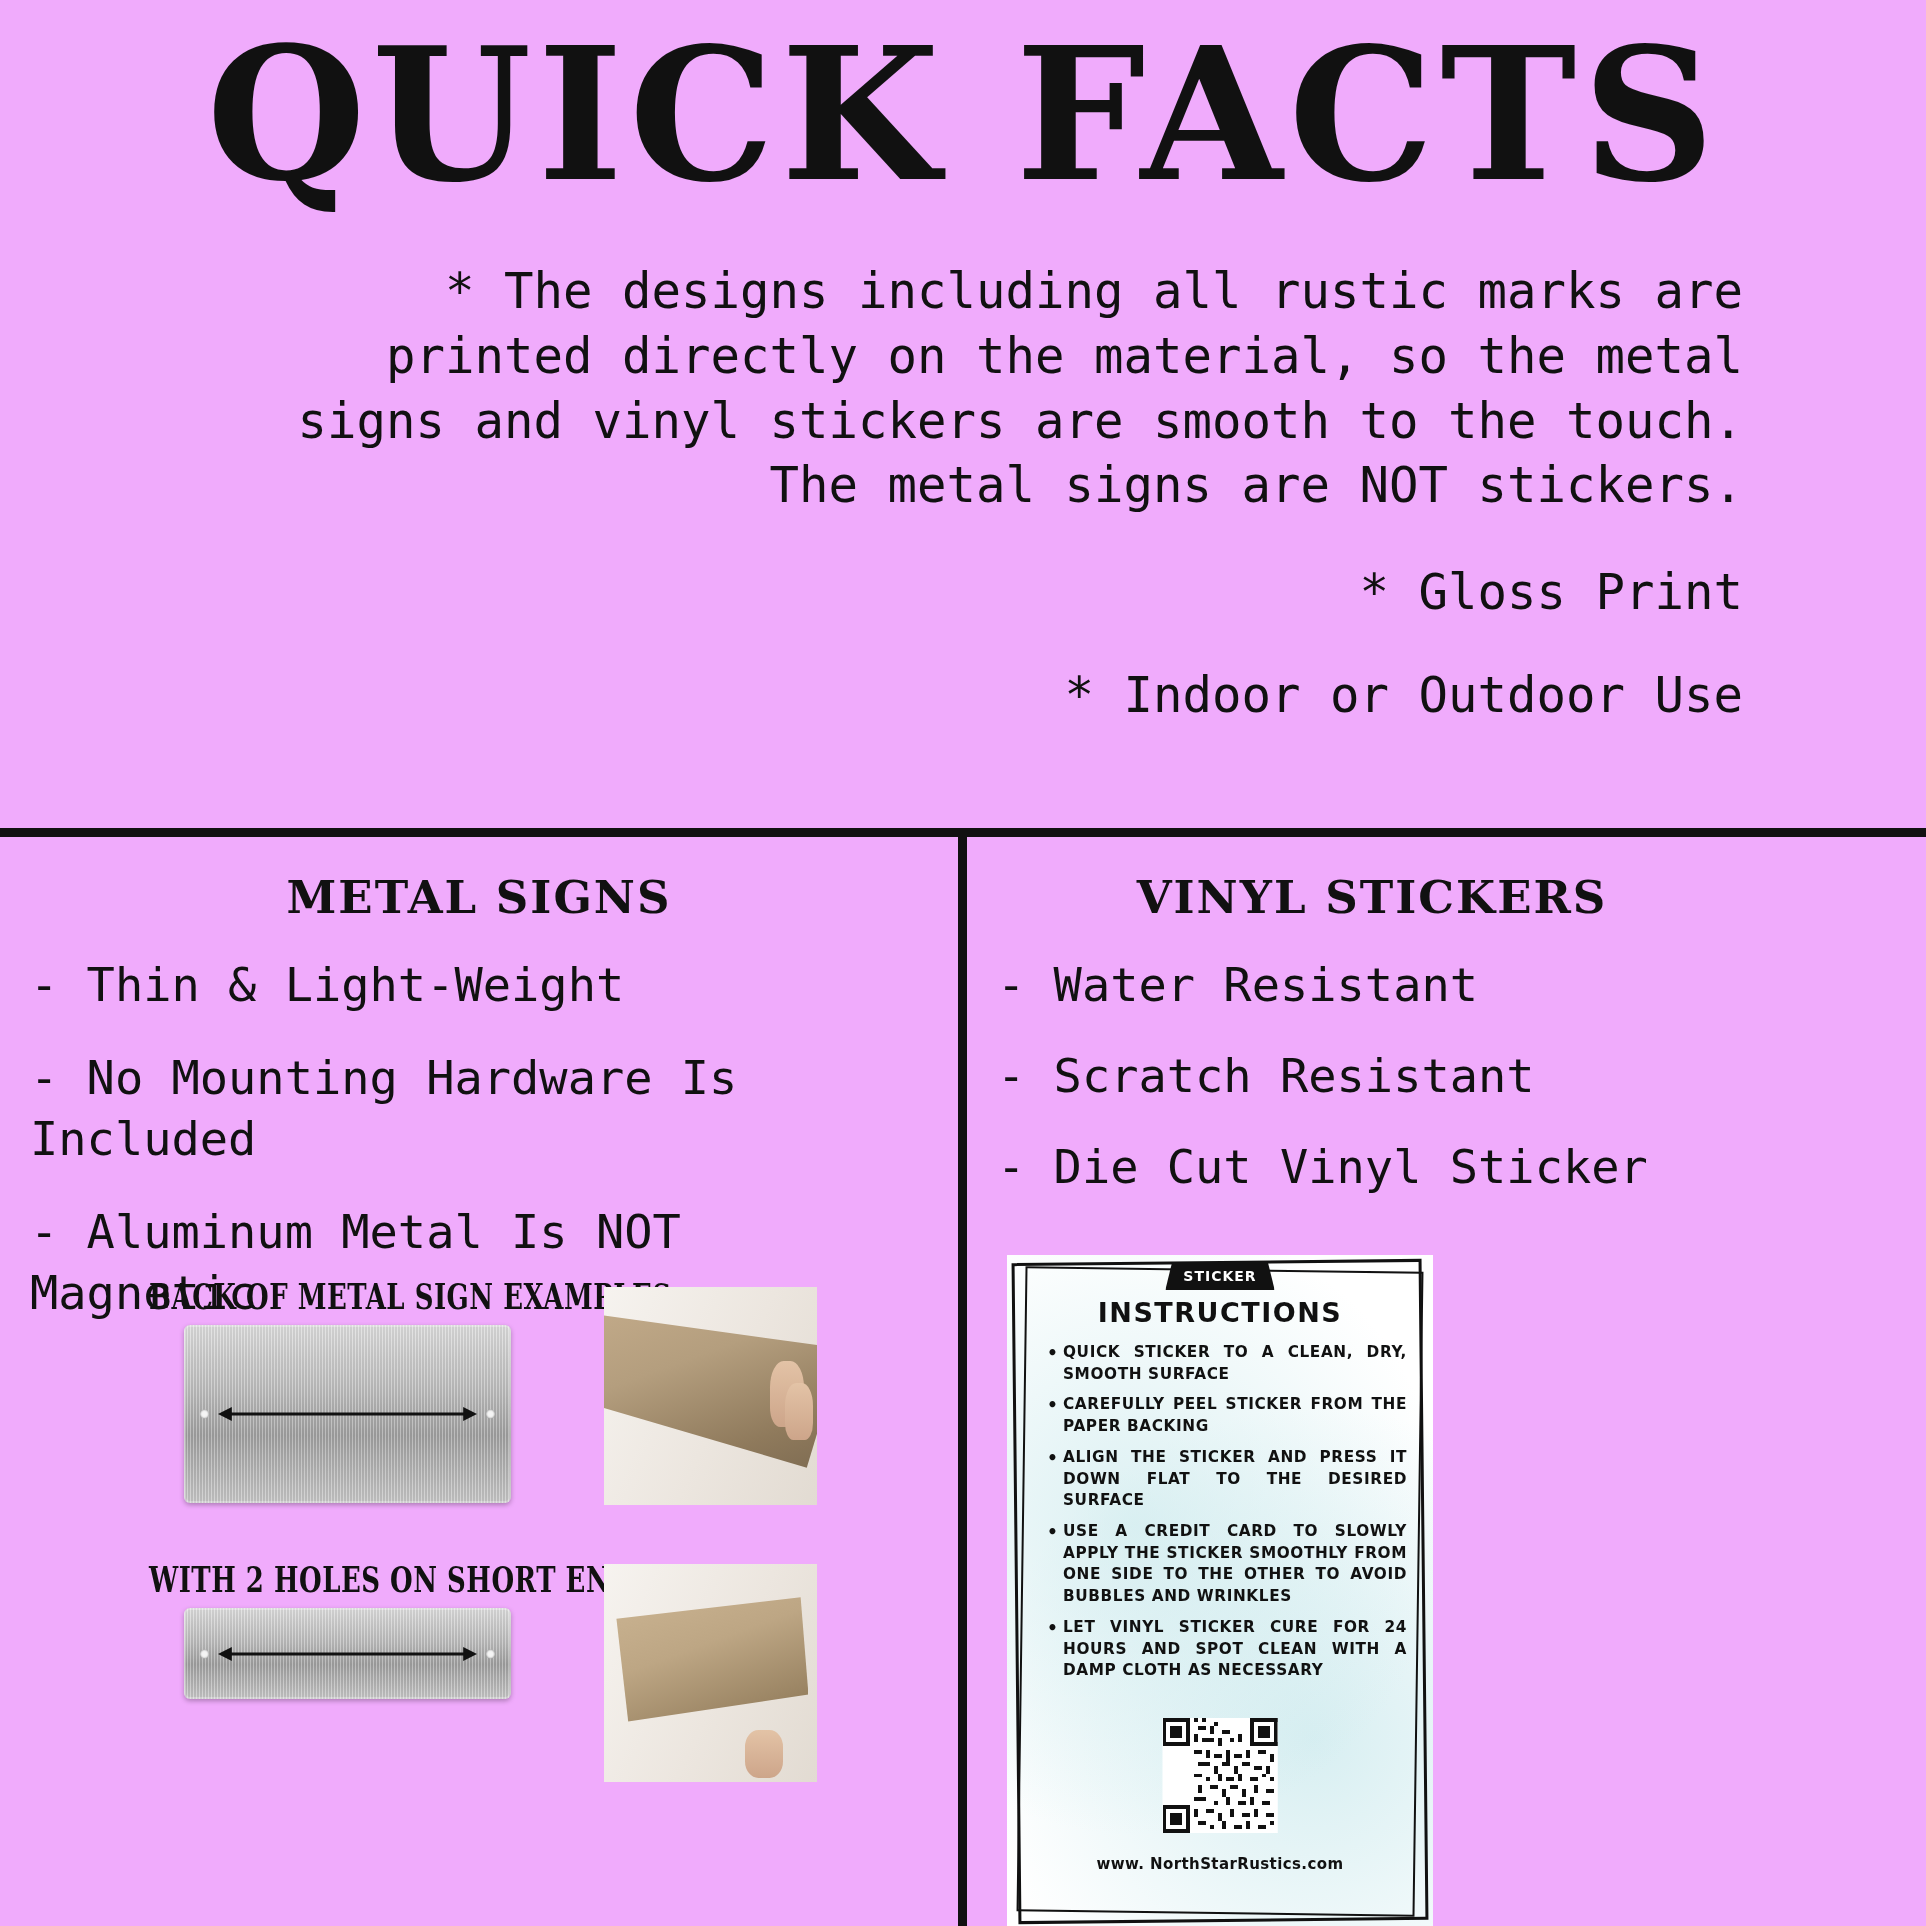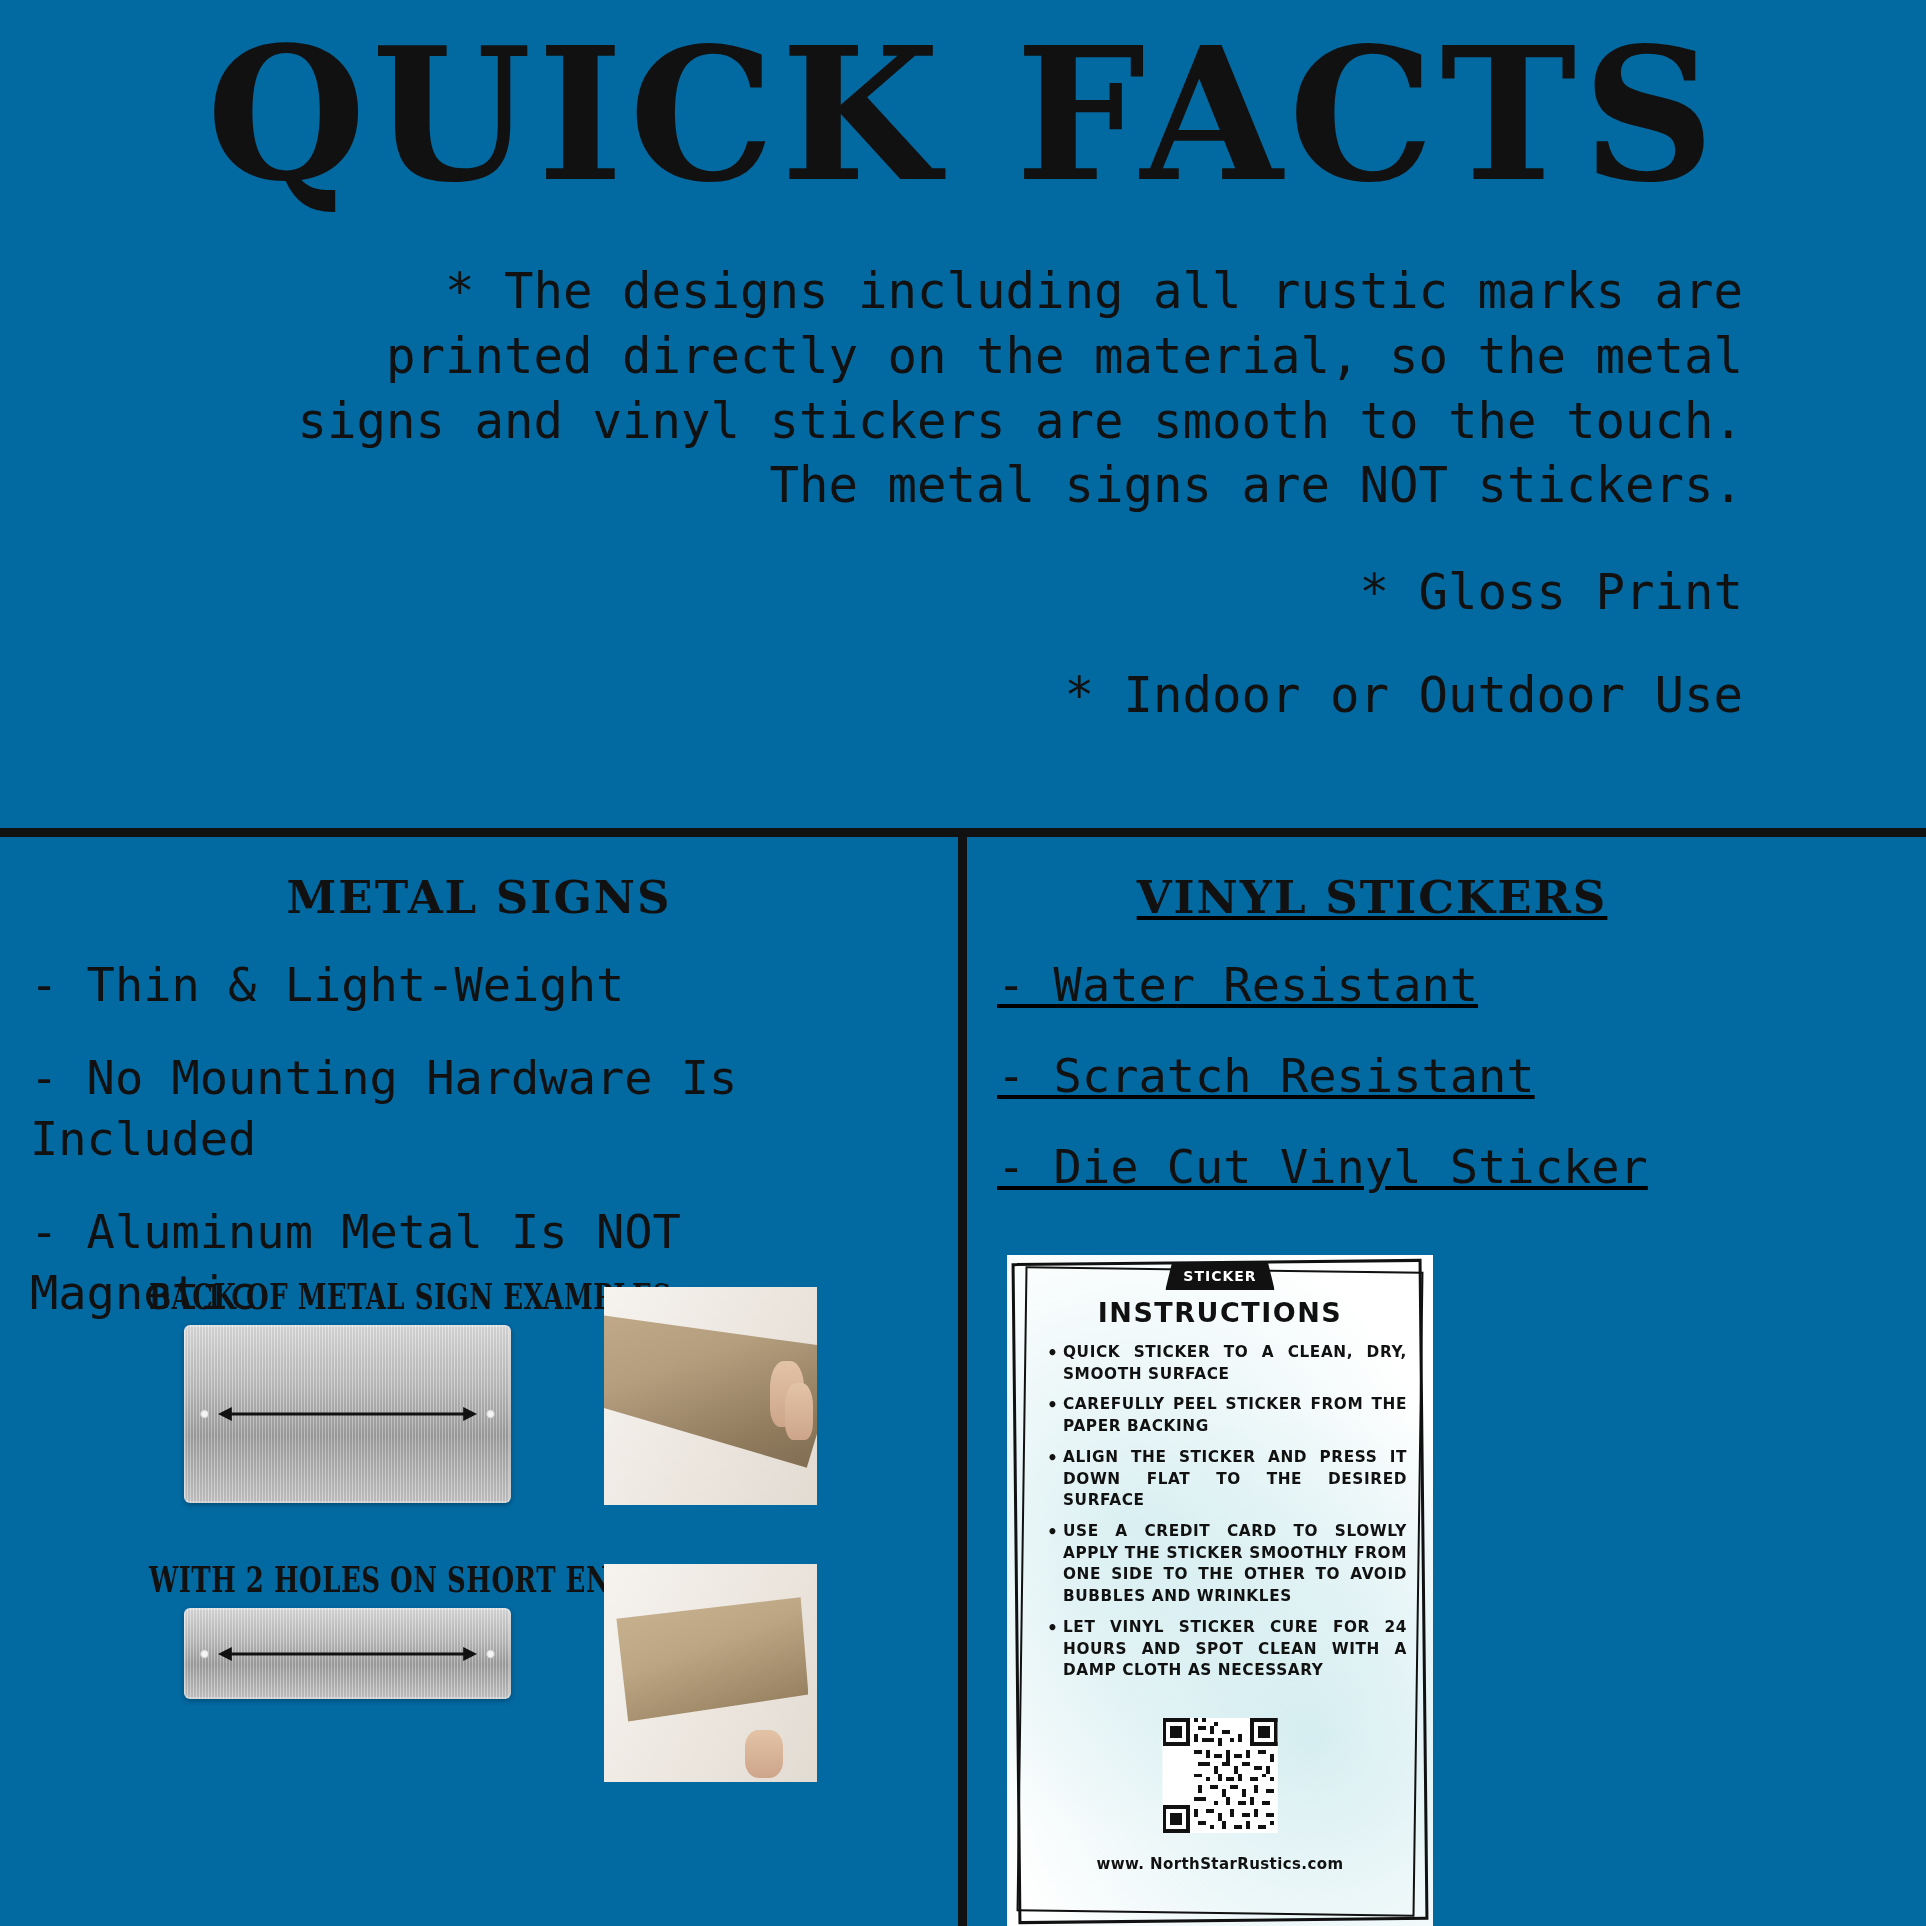--- a/index.html
+++ b/index.html
@@ -7,21 +7,21 @@
     width: 1927px;
     height: 1927px;
     background: #ffffff;
     font-family: "DejaVu Sans Mono", monospace;
     overflow: hidden;
   }
   #page {
     position: relative;
     width: 1927px;
     height: 1927px;
-    background: #0369a1;
+    background: #f0abfc;
   }
 
   
   .top-section {
     position: absolute;
     left: 0; top: 0;
     width: 1927px;
     height: 832px;
     padding: 10px 40px 0 40px;
   }
@@ -66,21 +66,21 @@
     background: #111;
   }
 
   
   .col {
     position: absolute;
     top: 851px;
     height: 1075px;
   }
   .col-left { left: 0; width: 958px; padding: 0 30px 0 30px; }
-  .col-right { left: 967px; width: 800px; padding: 0 20px 0 30px; text-decoration: underline; }
+  .col-right { left: 967px; width: 800px; padding: 0 20px 0 30px; }
 
   .col-title {
     font-family: "DejaVu Serif", serif;
     font-weight: 700;
     font-size: 45px;
     letter-spacing: 2px;
     text-align: center;
     color: #111;
     margin: 20px 0 30px 0;
     white-space: nowrap;

